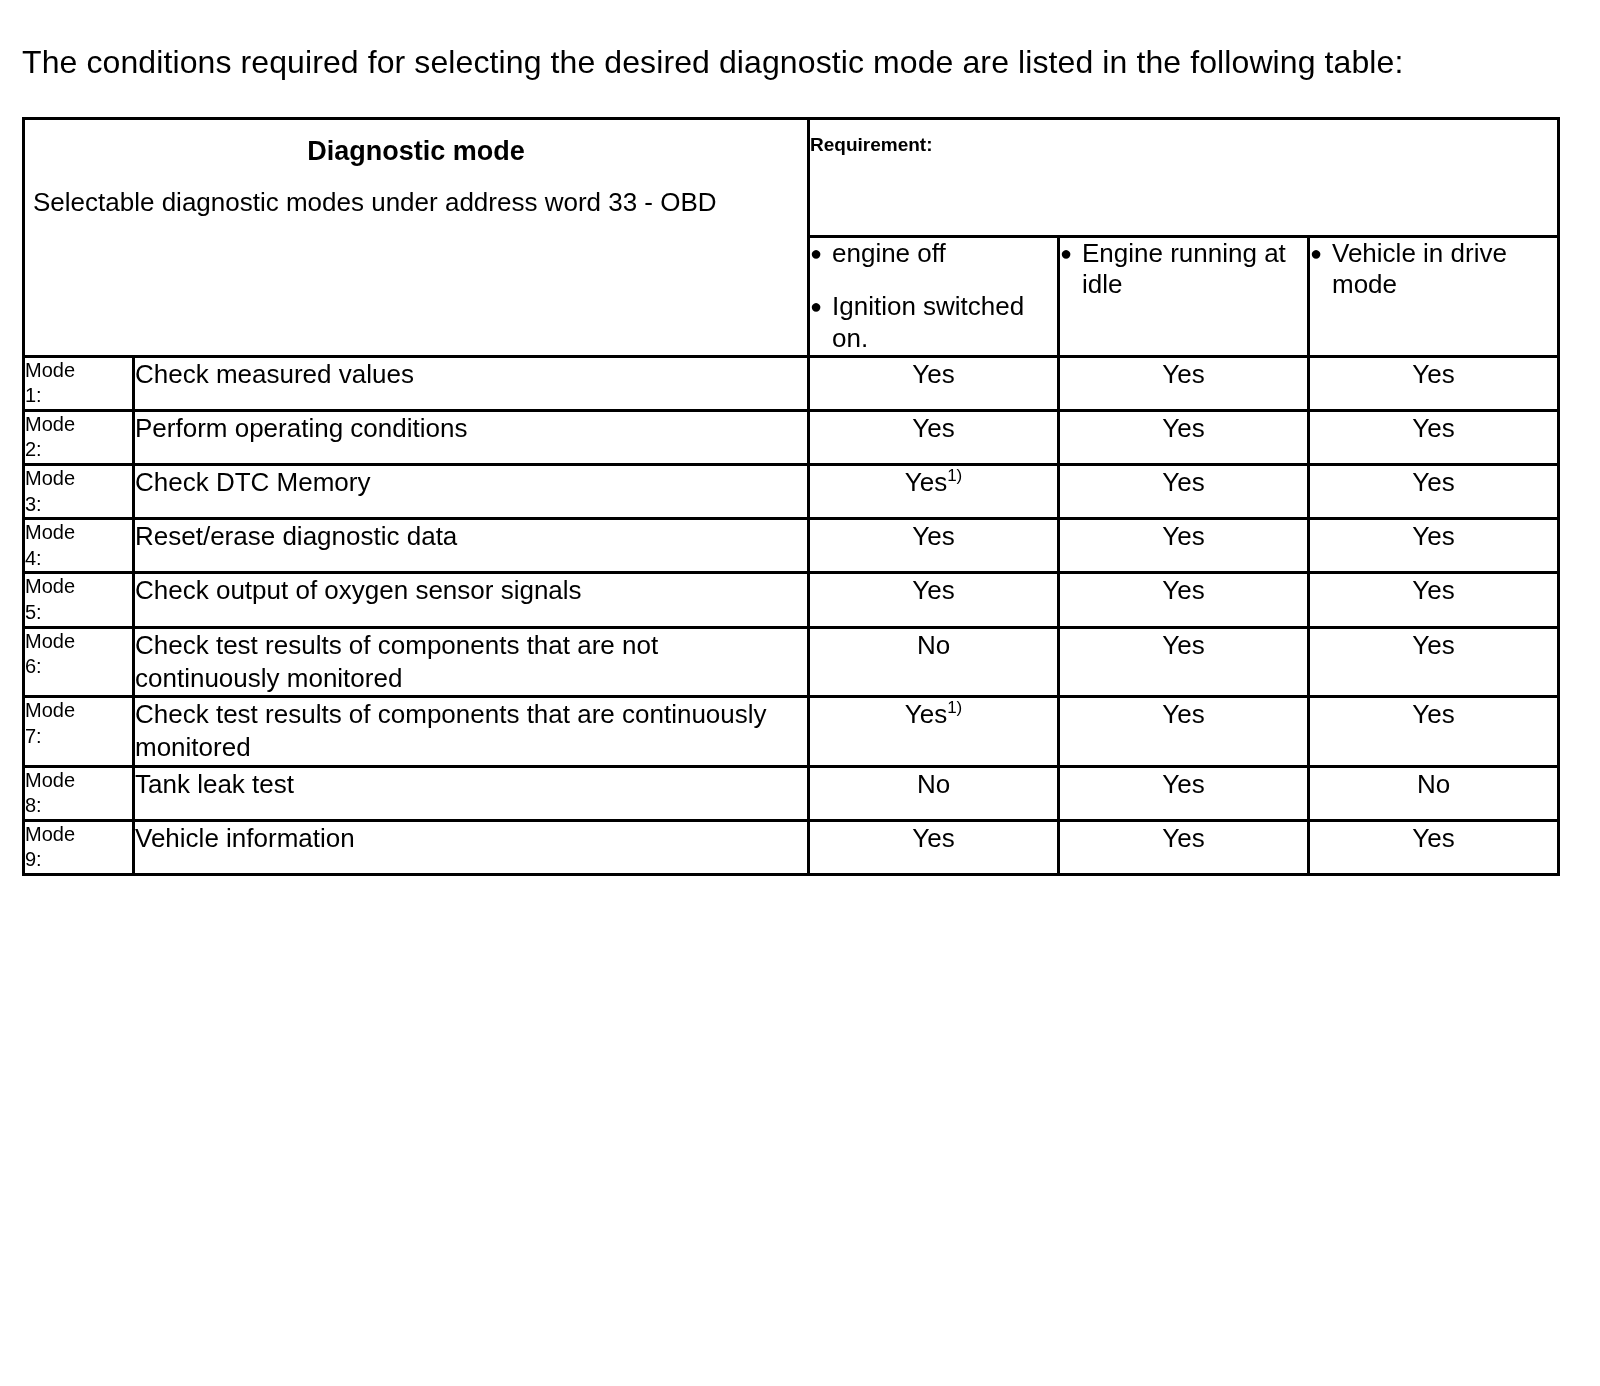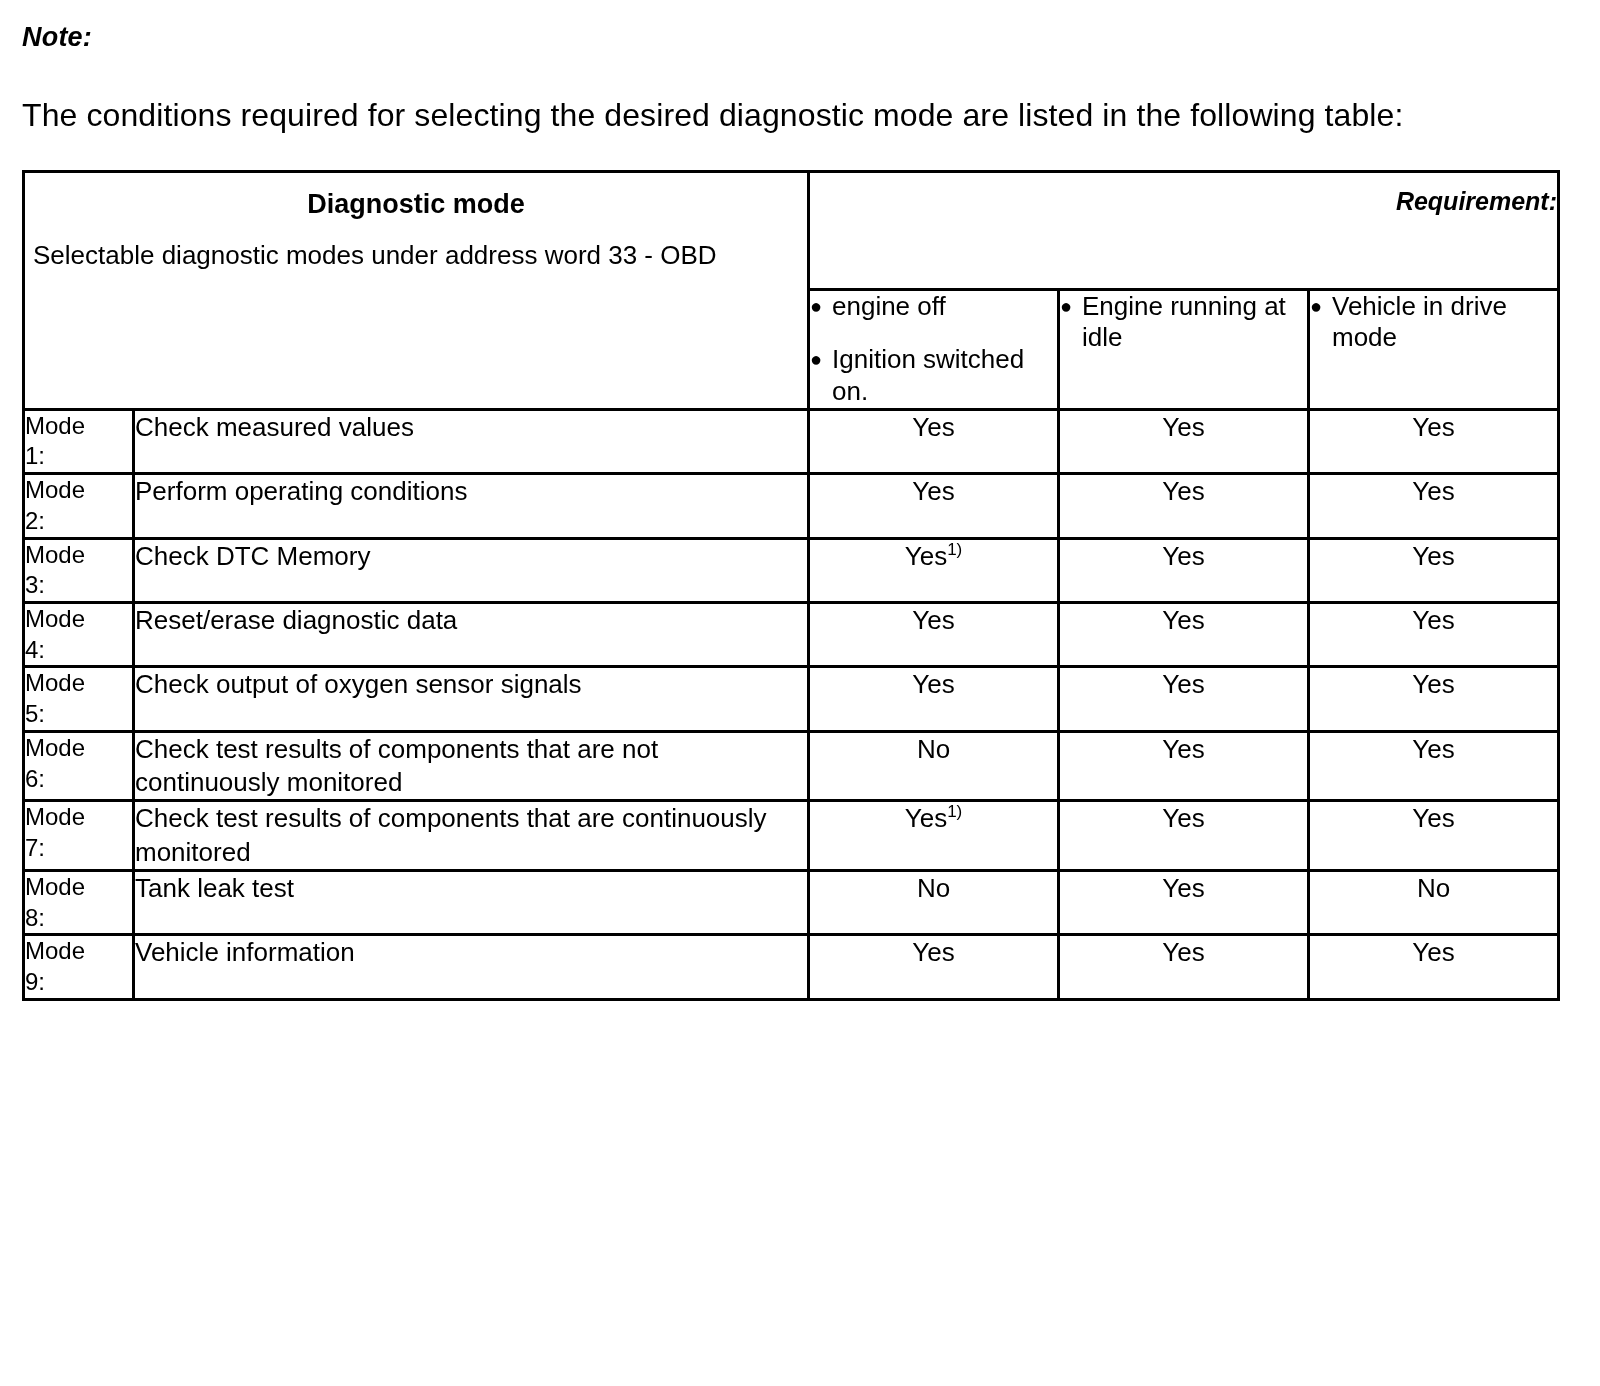--- a/index.html
+++ b/index.html
@@ -52,25 +52,24 @@
     font-weight: bold;
     padding: 16px 0 10px 0;
   }
   .hdr-left-sub {
     font-size: 26px;
     font-weight: normal;
     padding: 10px 12px 18px 8px;
     text-align: left;
   }
   .hdr-req {
-    text-align: right;
-    font-size: 25px;
+    text-align: left;
+    font-size: 19px;
     font-weight: bold;
     padding: 14px 0 12px 0;
-    font-style: italic;
   }
   .cond-cell {
     font-size: 26px;
     padding: 22px 10px 18px 18px;
     line-height: 1.22;
   }
   .bullet-row {
     display: flex;
     align-items: flex-start;
     margin-bottom: 22px;
@@ -80,21 +79,21 @@
     width: 22px;
     flex: 0 0 22px;
     font-size: 20px;
     line-height: 1.35;
     padding-top: 2px;
   }
   .bullet-txt {
     flex: 1;
   }
   .mode-label {
-    font-size: 24px;
+    font-size: 20px;
     padding: 14px 6px 22px 10px;
     line-height: 1.28;
     white-space: pre-line;
     margin-left: 12px;
   }
   .mode-desc {
     font-size: 26px;
     padding: 14px 8px 22px 12px;
     line-height: 1.28;
     margin-left: 19px;
@@ -121,21 +120,20 @@
   .col-desc { width: 675px; }
   .col-c1 { width: 250px; }
   .col-c2 { width: 250px; }
   .col-c3 { width: 250px; }
 </style>
 </head>
 <body>
 
 <div class="page">
 
-  <div class="note-heading">Note:</div>
   <div class="note-text">The conditions required for selecting the desired diagnostic mode are listed in the following table:</div>
 
   <table class="diag">
     <colgroup>
       <col class="col-mode">
       <col class="col-desc">
       <col class="col-c1">
       <col class="col-c2">
       <col class="col-c3">
     </colgroup>

